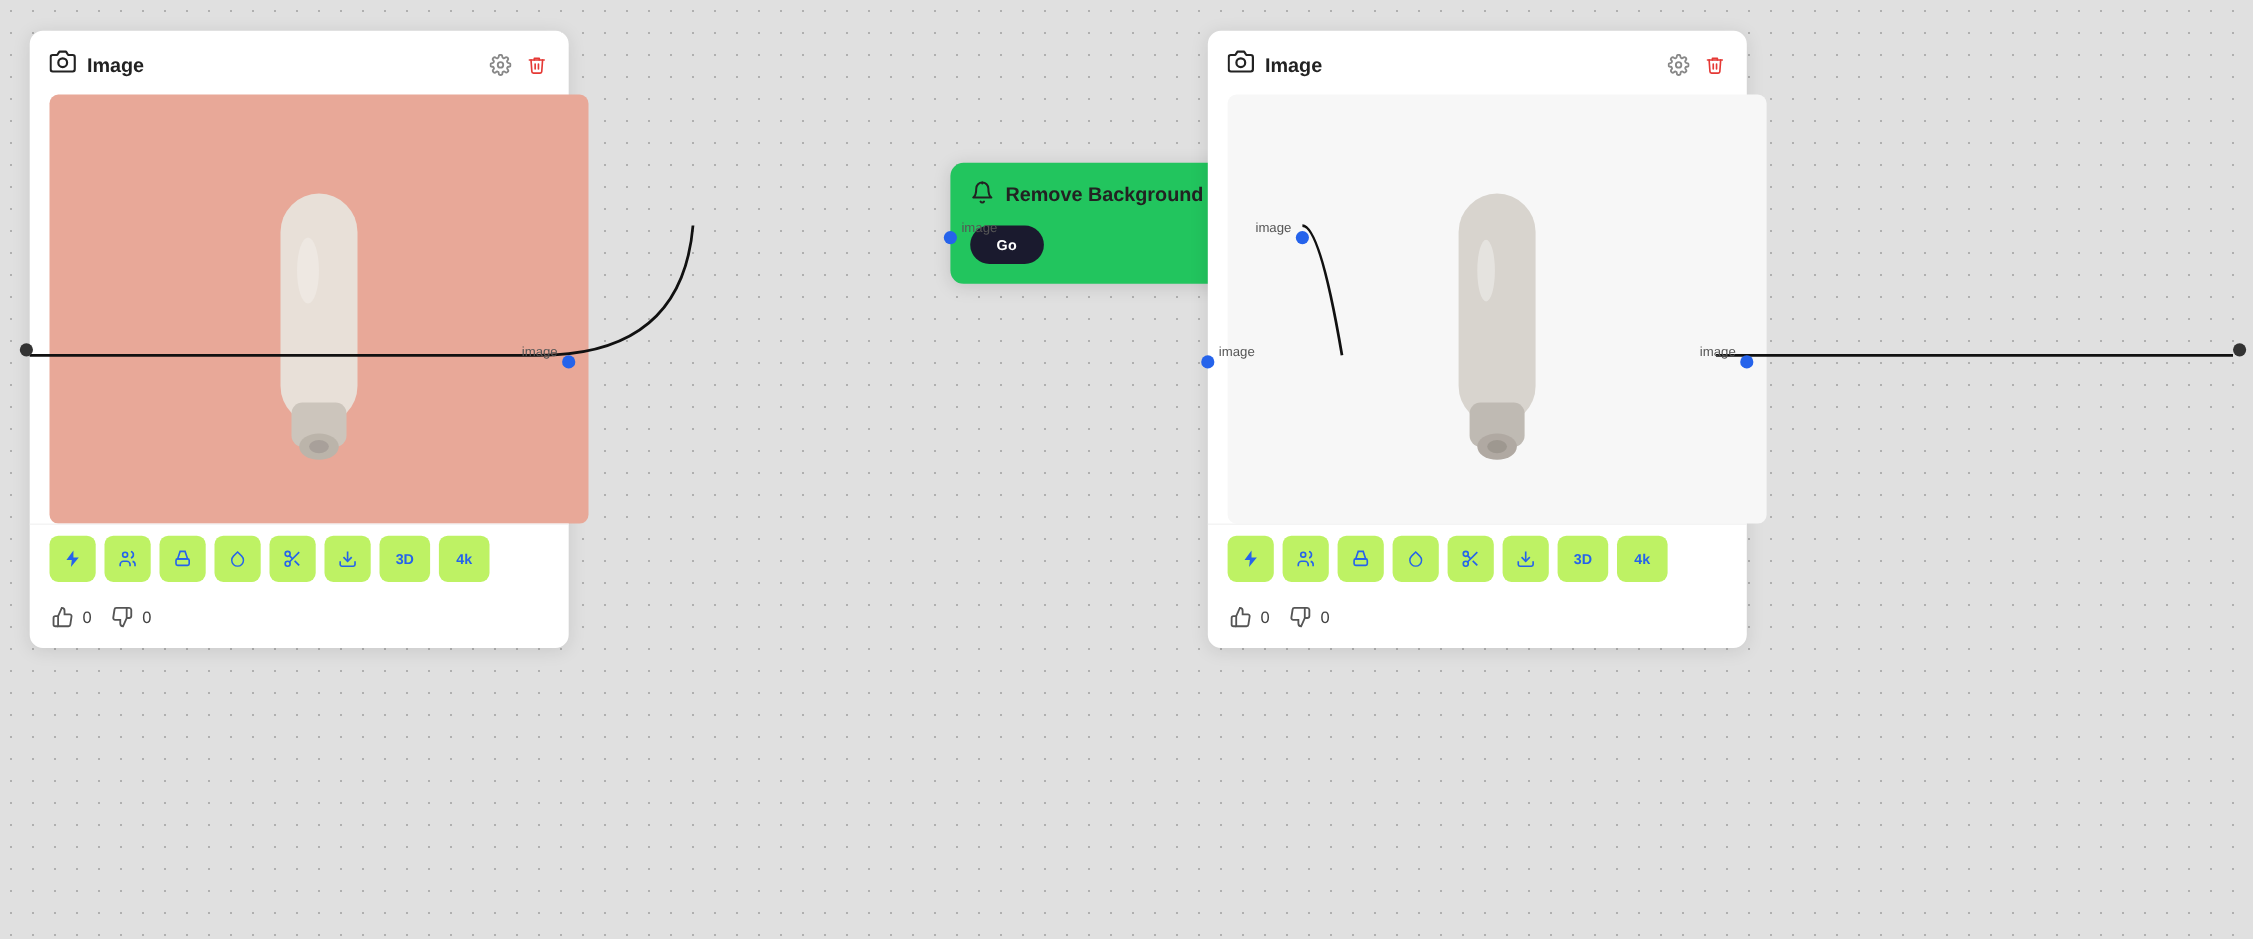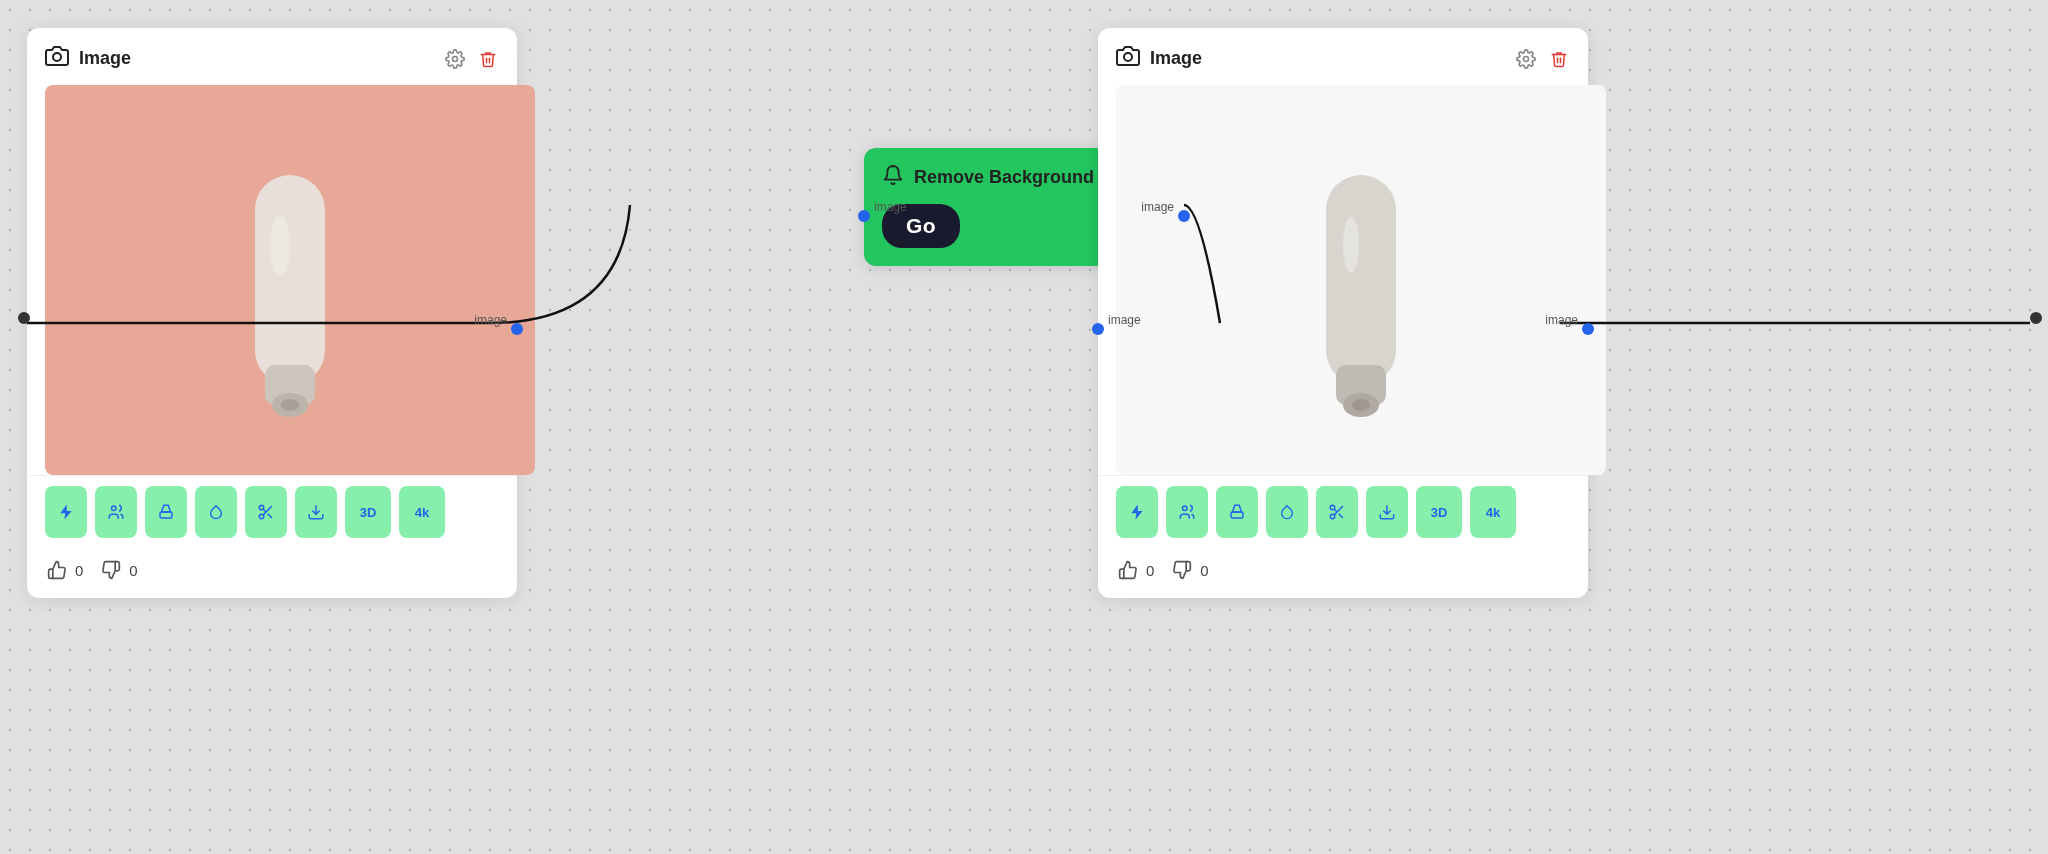--- a/index.html
+++ b/index.html
@@ -85,25 +85,25 @@
 
     .toolbar {
       display: flex;
       align-items: center;
       gap: 8px;
       padding: 10px 18px 10px 18px;
       border-top: 1px solid #f0f0f0;
     }
 
     .toolbar-btn {
-      background: #86efac;
+      background: #bef264;
       border: none;
       border-radius: 8px;
       width: 42px;
-      height: 52px;
+      height: 42px;
       display: flex;
       align-items: center;
       justify-content: center;
       cursor: pointer;
       color: #2563eb;
       font-size: 16px;
       font-weight: 700;
     }
 
     .toolbar-btn.label {
@@ -169,21 +169,21 @@
       color: #222;
       flex: 1;
     }
 
     .go-btn {
       background: #1a1a2e;
       color: #fff;
       border: none;
       border-radius: 20px;
       padding: 10px 24px;
-      font-size: 21px;
+      font-size: 13px;
       font-weight: 600;
       cursor: pointer;
       letter-spacing: 0.02em;
     }
 
     
     .connections-svg {
       position: absolute;
       top: 0;
       left: 0;

